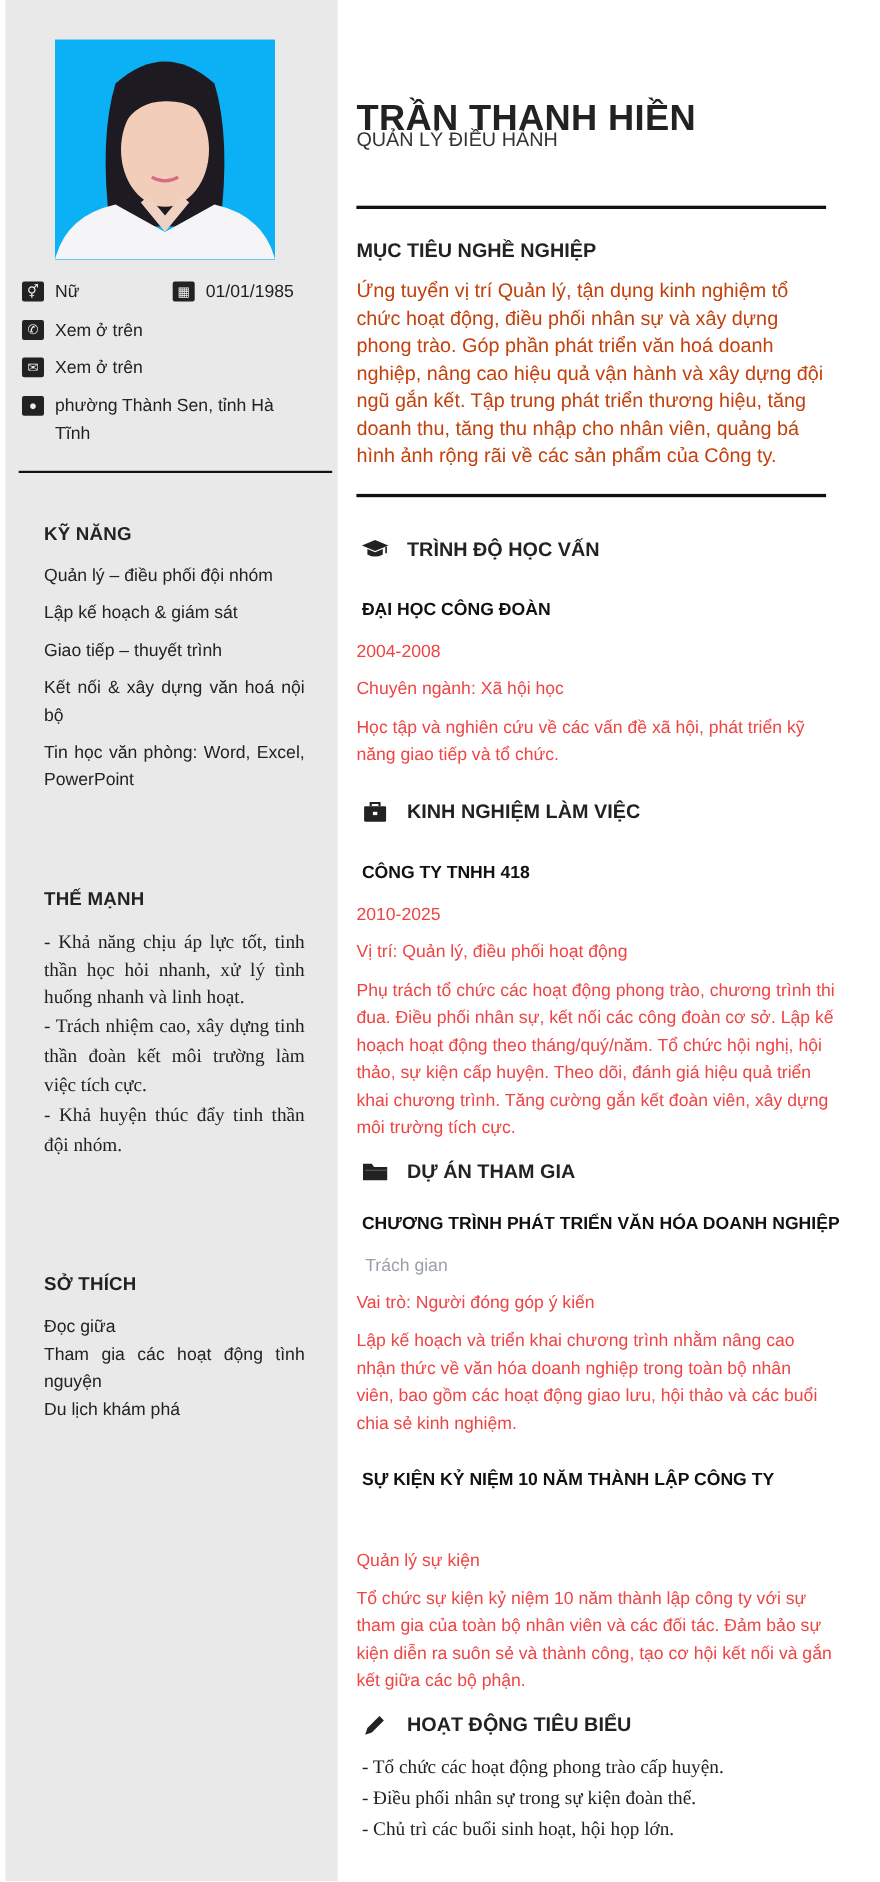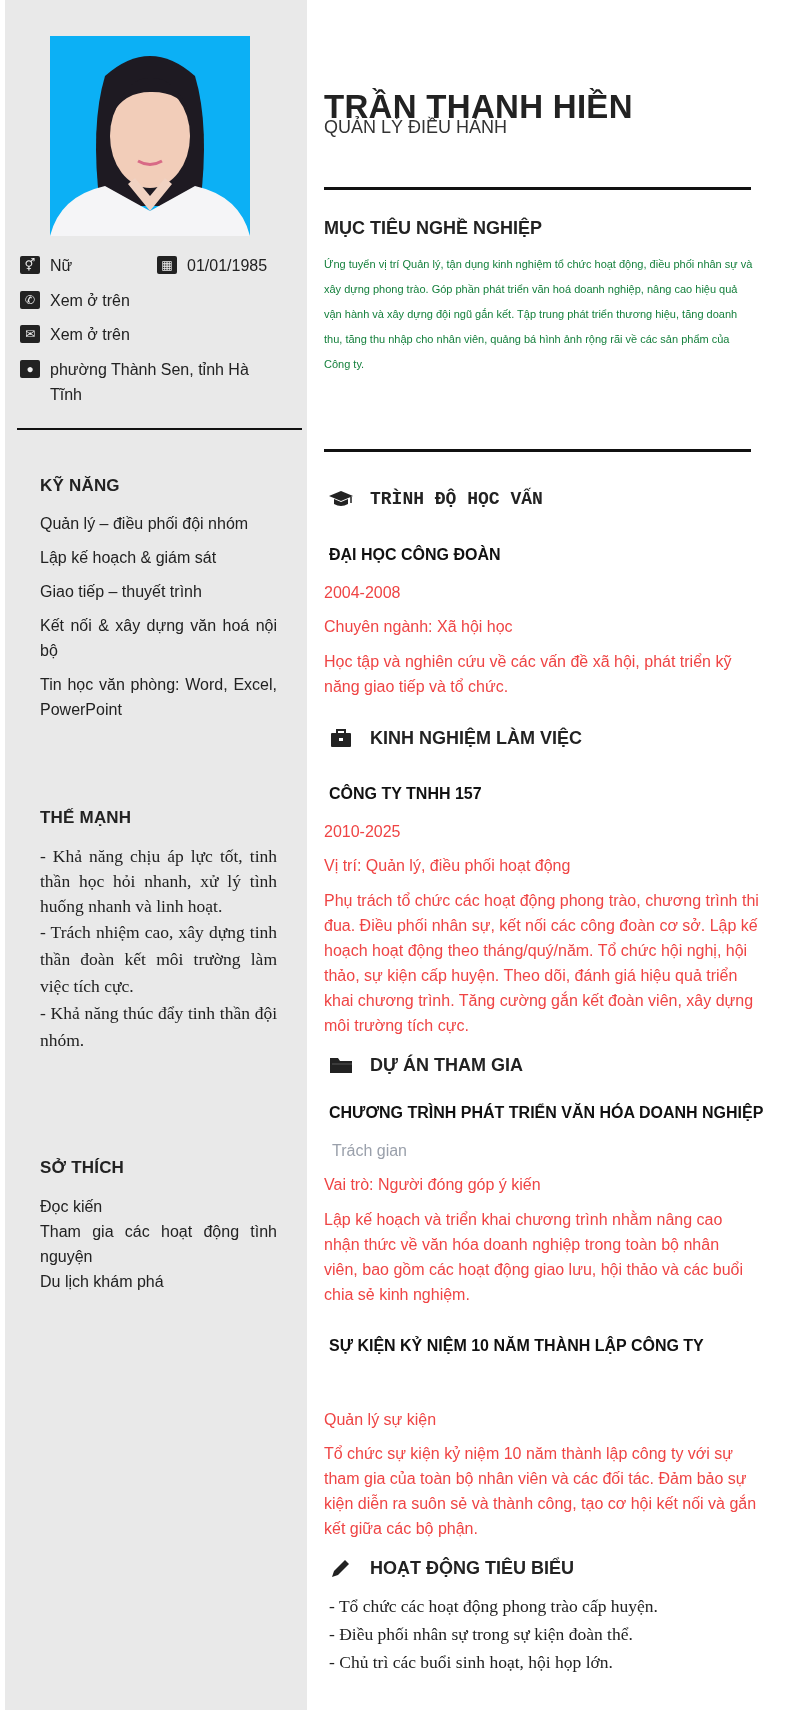--- a/index.html
+++ b/index.html
@@ -18,21 +18,21 @@
   .side-section { position: absolute; left: 40px; width: 237px; }
   .side-title { font-weight: bold; font-size: 17px; color: #222; letter-spacing: 0.2px; }
   .skill { font-size: 16px; line-height: 25px; margin-top: 9px; text-align: justify; }
   .strength { font-family: "Liberation Serif", "DejaVu Serif", serif; font-size: 17.5px; line-height: 25px; text-align: justify; }
   .hobby { font-size: 16px; line-height: 25px; text-align: justify; }
   .name { position: absolute; left: 324px; top: 68px; font-size: 33px; font-weight: bold; color: #222; letter-spacing: 0.3px; margin-top: 20px; }
   .role { position: absolute; left: 324px; top: 117px; font-size: 18px; color: #333; }
   .main-hr { position: absolute; left: 324px; width: 427px; height: 3px; background: #111; }
 
   .sec-title { position: absolute; left: 324px; font-size: 18px; font-weight: bold; color: #222; }
-  .para { position: absolute; left: 324px; width: 440px; font-size: 11px; line-height: 25px; color: #15803d; }
+  .para { position: absolute; left: 324px; width: 440px; font-size: 18px; line-height: 25px; color: #c2410c; }
 
   .sec-head { position: absolute; left: 328px; display: flex; align-items: center; }
   .sec-icon { width: 30px; height: 24px; display: inline-flex; align-items: center; justify-content: flex-start; margin-right: 12px; }
   .sec-icon svg { width: 26px; height: 22px; }
   .sec-head-label { font-size: 18px; font-weight: bold; color: #222; }
 
   .item-title { position: absolute; left: 329px; font-size: 16px; font-weight: bold; color: #111; }
   .line { position: absolute; left: 324px; width: 440px; font-size: 16px; line-height: 25px; color: #ef4444; }
   .muted { color: #9aa0ab; }
   .serif-list { position: absolute; left: 329px; font-family: "Liberation Serif", "DejaVu Serif", serif; font-size: 17.5px; line-height: 28px; color: #222; }
@@ -85,42 +85,42 @@
   <div class="skill">Giao tiếp – thuyết trình</div>
   <div class="skill">Kết nối &amp; xây dựng văn hoá nội bộ</div>
   <div class="skill">Tin học văn phòng: Word, Excel, PowerPoint</div>
 </div>
 
 <div class="side-section" style="top:808px;">
   <div class="side-title">THẾ MẠNH</div>
   <div style="margin-top:16px;">
     <div class="strength">- Khả năng chịu áp lực tốt, tinh thần học hỏi nhanh, xử lý tình huống nhanh và linh hoạt.</div>
     <div class="strength" style="line-height:27px;">- Trách nhiệm cao, xây dựng tinh thần đoàn kết môi trường làm việc tích cực.</div>
-    <div class="strength" style="line-height:27px;">- Khả năng thúc đẩy tinh thần đội nhóm.</div>
+    <div class="strength" style="line-height:27px;">- Khả huyện thúc đẩy tinh thần đội nhóm.</div>
   </div>
 </div>
 
 <div class="side-section" style="top:1158px;">
   <div class="side-title">SỞ THÍCH</div>
   <div style="margin-top:16px;">
-    <div class="hobby">Đọc kiến</div>
+    <div class="hobby">Đọc giữa</div>
     <div class="hobby">Tham gia các hoạt động tình nguyện</div>
     <div class="hobby">Du lịch khám phá</div>
   </div>
 </div>
 
 <div class="name">TRẦN THANH HIỀN</div>
 <div class="role">QUẢN LÝ ĐIỀU HÀNH</div>
 <div class="main-hr" style="top:187px;"></div>
 
 <div class="sec-title" style="top:218px;">MỤC TIÊU NGHỀ NGHIỆP</div>
 <div class="para" style="top:252px; width:430px;">Ứng tuyển vị trí Quản lý, tận dụng kinh nghiệm tổ chức hoạt động, điều phối nhân sự và xây dựng phong trào. Góp phần phát triển văn hoá doanh nghiệp, nâng cao hiệu quả vận hành và xây dựng đội ngũ gắn kết. Tập trung phát triển thương hiệu, tăng doanh thu, tăng thu nhập cho nhân viên, quảng bá hình ảnh rộng rãi về các sản phẩm của Công ty.</div>
 <div class="main-hr" style="top:449px;"></div>
 
-<div class="sec-head" style="top:487px;font-family:Liberation Mono, monospace;">
+<div class="sec-head" style="top:487px;">
   <span class="sec-icon">
     <svg viewBox="0 0 26 22">
         <path d="M1 8 L13 3 L25 8 L13 13 Z" fill="#222"></path>
         <path d="M6 11 L6 16 Q13 20 20 16 L20 11 L13 14 Z" fill="#222"></path>
         <path d="M23 9 L23 15" stroke="#222" stroke-width="1.5"></path>
       </svg>
   </span>
   <span class="sec-head-label">TRÌNH ĐỘ HỌC VẤN</span>
 </div>
 <div class="item-title" style="top:546px;">ĐẠI HỌC CÔNG ĐOÀN</div>
@@ -131,21 +131,21 @@
 <div class="sec-head" style="top:726px;">
   <span class="sec-icon">
     <svg viewBox="0 0 26 22">
         <rect x="3" y="6" width="20" height="14" rx="1" fill="#222"></rect>
         <path d="M9 6 L9 3 L17 3 L17 6" stroke="#222" stroke-width="2" fill="none"></path>
         <rect x="11" y="11" width="4" height="3" fill="#fff"></rect>
       </svg>
   </span>
   <span class="sec-head-label">KINH NGHIỆM LÀM VIỆC</span>
 </div>
-<div class="item-title" style="top:785px;">CÔNG TY TNHH 157</div>
+<div class="item-title" style="top:785px;">CÔNG TY TNHH 418</div>
 <div class="line" style="top:819px;">2010-2025</div>
 <div class="line" style="top:853px;">Vị trí: Quản lý, điều phối hoạt động</div>
 <div class="line" style="top:888px; width:445px;">Phụ trách tổ chức các hoạt động phong trào, chương trình thi đua. Điều phối nhân sự, kết nối các công đoàn cơ sở. Lập kế hoạch hoạt động theo tháng/quý/năm. Tổ chức hội nghị, hội thảo, sự kiện cấp huyện. Theo dõi, đánh giá hiệu quả triển khai chương trình. Tăng cường gắn kết đoàn viên, xây dựng môi trường tích cực.</div>
 
 <div class="sec-head" style="top:1053px;">
   <span class="sec-icon">
     <svg viewBox="0 0 26 22">
         <path d="M2 4 L10 4 L12 7 L24 7 L24 19 L2 19 Z" fill="#222"></path>
         <path d="M4 10 L24 10" stroke="#555" stroke-width="1"></path>
       </svg>

